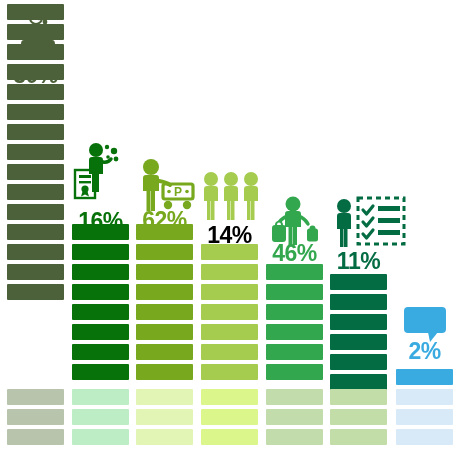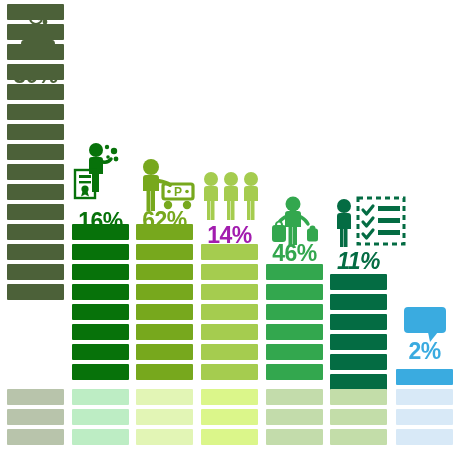--- a/index.html
+++ b/index.html
@@ -178,21 +178,21 @@
         <g fill="#a5cc4f">
           <circle cx="10" cy="9" r="7"></circle>
           <path d="M3 19 q0-3 3-3 h8 q3 0 3 3 v12 h-3.5 v19 h-3.5 v-19 h-0.5 v19 h-3.5 v-19 h-3 z"></path>
           <circle cx="30" cy="9" r="7"></circle>
           <path d="M23 19 q0-3 3-3 h8 q3 0 3 3 v12 h-3.5 v19 h-3.5 v-19 h-0.5 v19 h-3.5 v-19 h-3 z"></path>
           <circle cx="50" cy="9" r="7"></circle>
           <path d="M43 19 q0-3 3-3 h8 q3 0 3 3 v12 h-3.5 v19 h-3.5 v-19 h-0.5 v19 h-3.5 v-19 h-3 z"></path>
         </g>
       </svg>
     </div>
-    <div class="label" style="top:222px;color:#a21caf;">14%</div>
+    <div class="label" style="top:222px;color:#000000;">14%</div>
     <div class="col-inner">
       <div class="seg" style="bottom:200px;background:#a5cc4f;"></div>
       <div class="seg" style="bottom:180px;background:#a5cc4f;"></div>
       <div class="seg" style="bottom:160px;background:#a5cc4f;"></div>
       <div class="seg" style="bottom:140px;background:#a5cc4f;"></div>
       <div class="seg" style="bottom:120px;background:#a5cc4f;"></div>
       <div class="seg" style="bottom:100px;background:#a5cc4f;"></div>
       <div class="seg" style="bottom:80px;background:#a5cc4f;"></div>
       <div class="seg" style="bottom:55px;background:#dbf68a;"></div>
       <div class="seg" style="bottom:35px;background:#dbf68a;"></div>
@@ -237,21 +237,21 @@
           <rect x="28" y="2" width="46" height="46" fill="none" stroke="#046c43" stroke-width="3" stroke-dasharray="5,4"></rect>
           <path d="M33 14 l3.5 4 l6.5-8" stroke="#046c43" stroke-width="3.2" fill="none" stroke-linecap="round" stroke-linejoin="round"></path>
           <path d="M33 26 l3.5 4 l6.5-8" stroke="#046c43" stroke-width="3.2" fill="none" stroke-linecap="round" stroke-linejoin="round"></path>
           <path d="M33 38 l3.5 4 l6.5-8" stroke="#046c43" stroke-width="3.2" fill="none" stroke-linecap="round" stroke-linejoin="round"></path>
           <rect x="48" y="10" width="22" height="5"></rect>
           <rect x="48" y="22" width="22" height="5"></rect>
           <rect x="48" y="34" width="22" height="5"></rect>
         </g>
       </svg>
     </div>
-    <div class="label" style="top:248px;color:#046c43;font-style:italic;">11%</div>
+    <div class="label" style="top:248px;color:#046c43;">11%</div>
     <div class="col-inner">
       <div class="seg" style="bottom:170px;background:#046c43;"></div>
       <div class="seg" style="bottom:150px;background:#046c43;"></div>
       <div class="seg" style="bottom:130px;background:#046c43;"></div>
       <div class="seg" style="bottom:110px;background:#046c43;"></div>
       <div class="seg" style="bottom:90px;background:#046c43;"></div>
       <div class="seg" style="bottom:70px;background:#046c43;"></div>
       <div class="seg" style="bottom:55px;background:#c3dda9;"></div>
       <div class="seg" style="bottom:35px;background:#c3dda9;"></div>
       <div class="seg" style="bottom:15px;background:#c3dda9;"></div>

